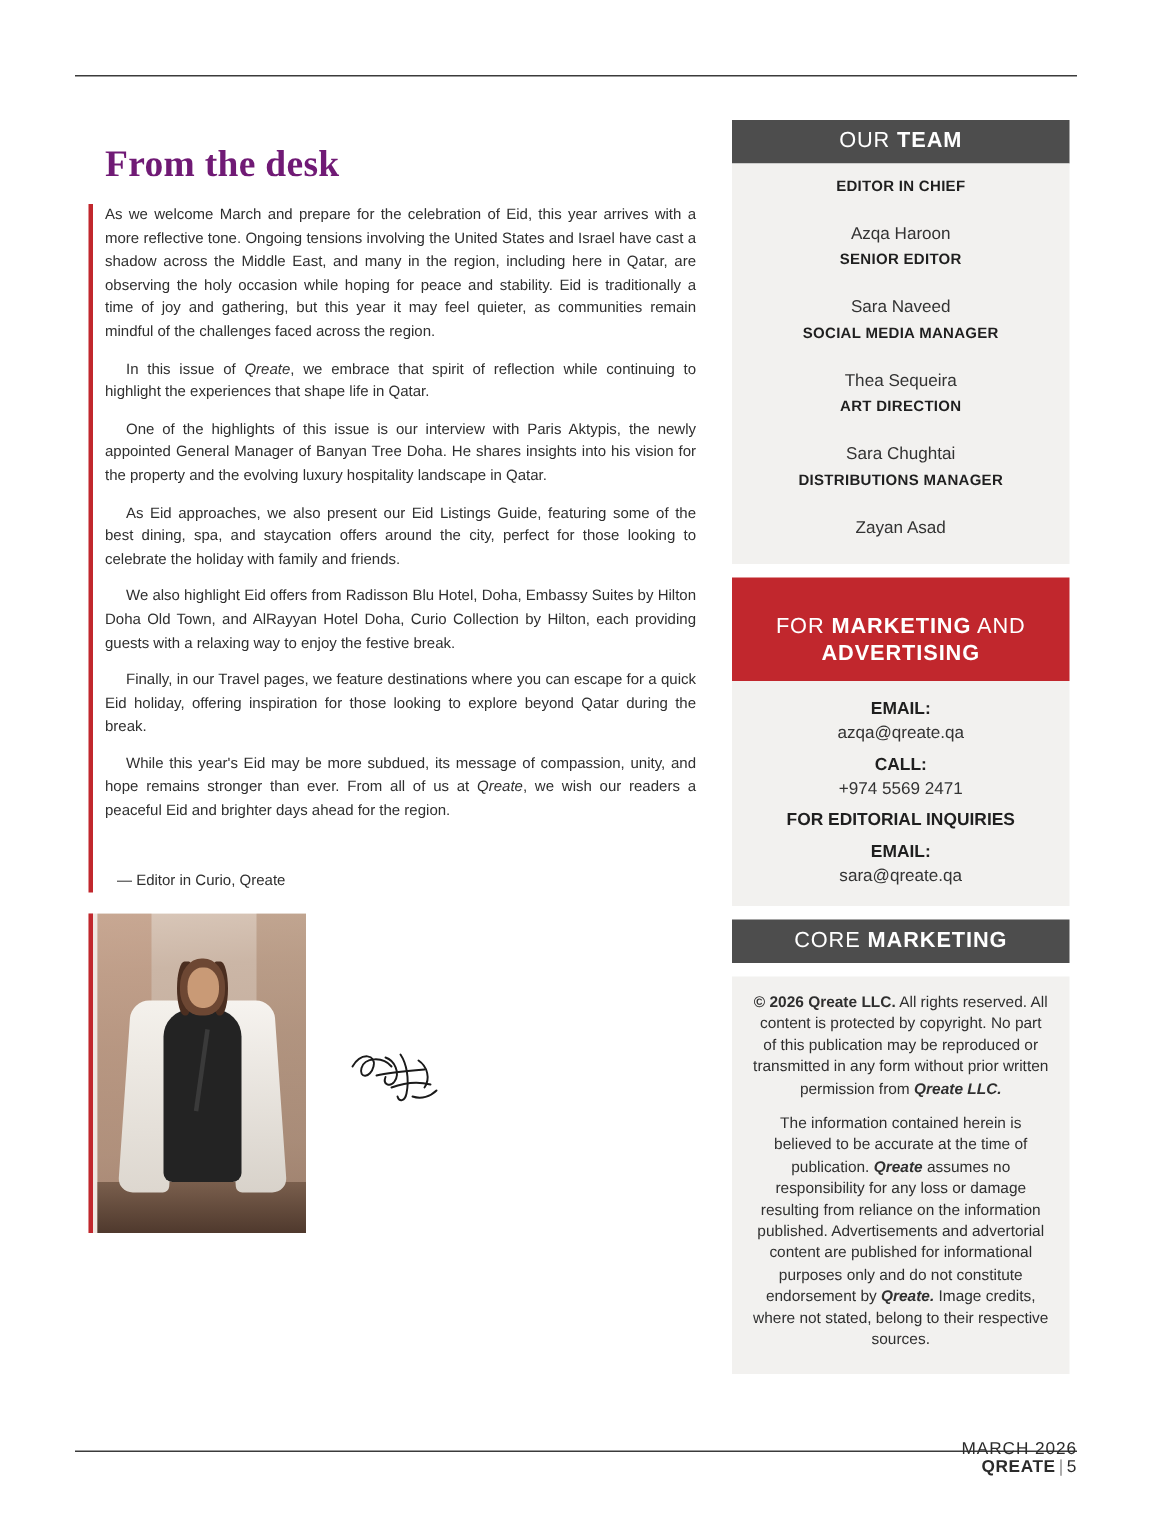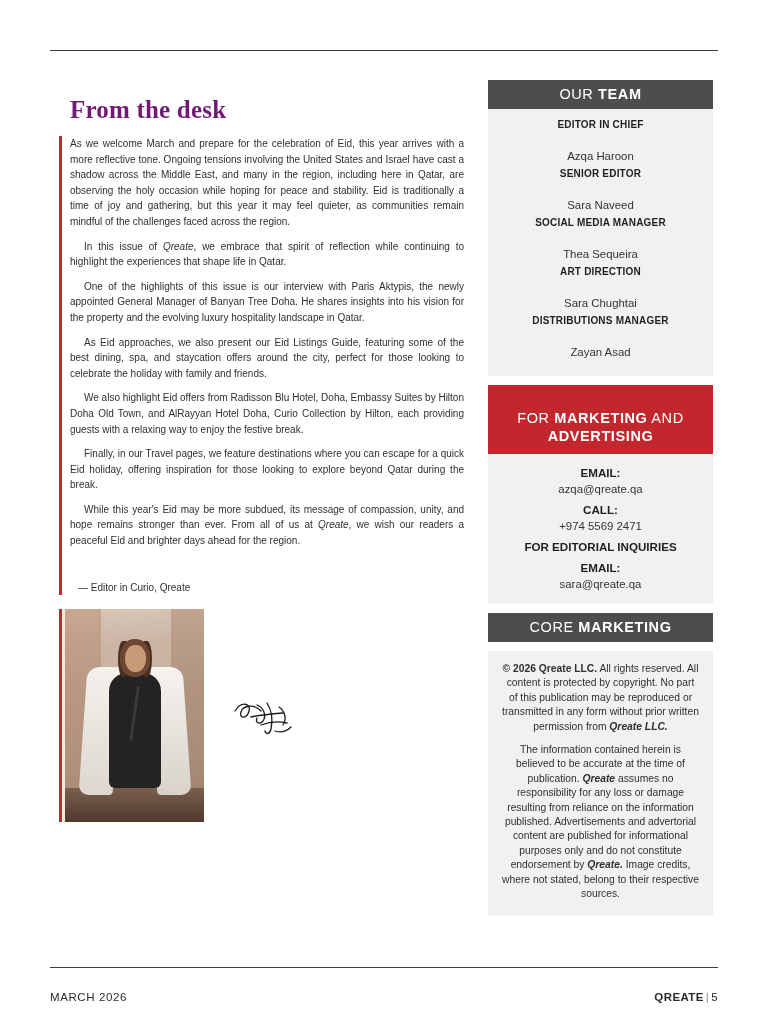--- a/index.html
+++ b/index.html
@@ -27,27 +27,28 @@
     background: #3b3b3b;
   }
   .rule-top { top: 50px; }
   .rule-bottom { top: 967px; }
 
   
   .footer {
     position: absolute;
     left: 50px;
     right: 50px;
-    top: 991px;
+    top: 960px;
     display: flex;
     justify-content: space-between;
     align-items: flex-end;
     font-size: 11.5px;
     letter-spacing: .6px;
     color: #2b2b2b;
+    flex-direction: column;
   }
   .footer-right { letter-spacing: .4px; }
   .footer-right b { font-weight: bold; }
   .footer-right .sep { color: #8c8c8c; margin: 0 2px; }
 
   
   .left-col {
     position: absolute;
     left: 70px;
     top: 96px;

